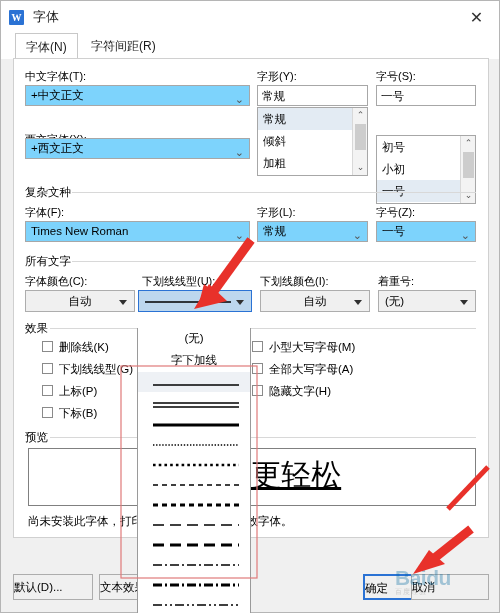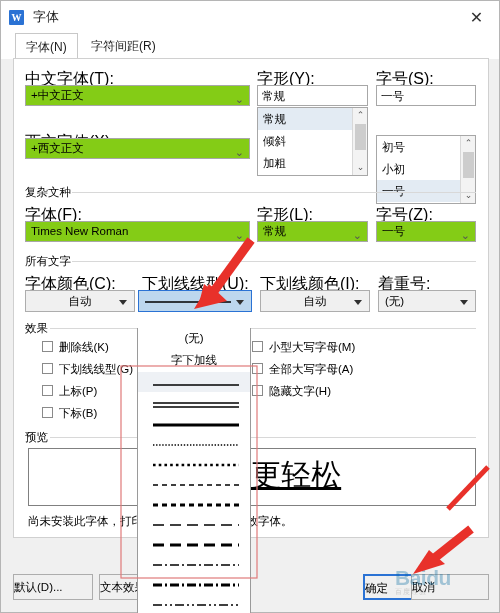--- a/index.html
+++ b/index.html
@@ -44,28 +44,28 @@
     padding:0 10px;font-size:12px;color:#1a1a1a;box-sizing:border-box;
   }
   .tab.sel{border:1px solid #c8c8c8;border-bottom:1px solid #ffffff;background:#fff;}
   .tab1{left:14px;}
   .tab2{left:80px;}
   
   .panel{
     position:absolute;left:12px;top:57px;width:476px;height:480px;
     background:#ffffff;border:1px solid #d0d0d0;box-sizing:border-box;
   }
-  .lbl{position:absolute;font-size:16px;color:#000;white-space:nowrap;}
+  .lbl{position:absolute;font-size:11px;color:#000;white-space:nowrap;}
   .txtbox{
     position:absolute;background:#fff;border:1px solid #a7a7a7;
     box-sizing:border-box;font-size:11.5px;color:#000;
     padding:2px 4px;line-height:17px;height:21px;
   }
   .combo{
-    position:absolute;background:#84cc16;border:1px solid #a7a7a7;
+    position:absolute;background:#7dd3fc;border:1px solid #a7a7a7;
     box-sizing:border-box;height:21px;line-height:19px;
     font-size:11.5px;padding-left:5px;color:#000;
   }
   .chev{
     position:absolute;right:5px;top:4px;font-size:11px;color:#555;
   }
   
   .listbox{
     position:absolute;background:#fff;border:1px solid #a7a7a7;box-sizing:border-box;
     overflow:hidden;

